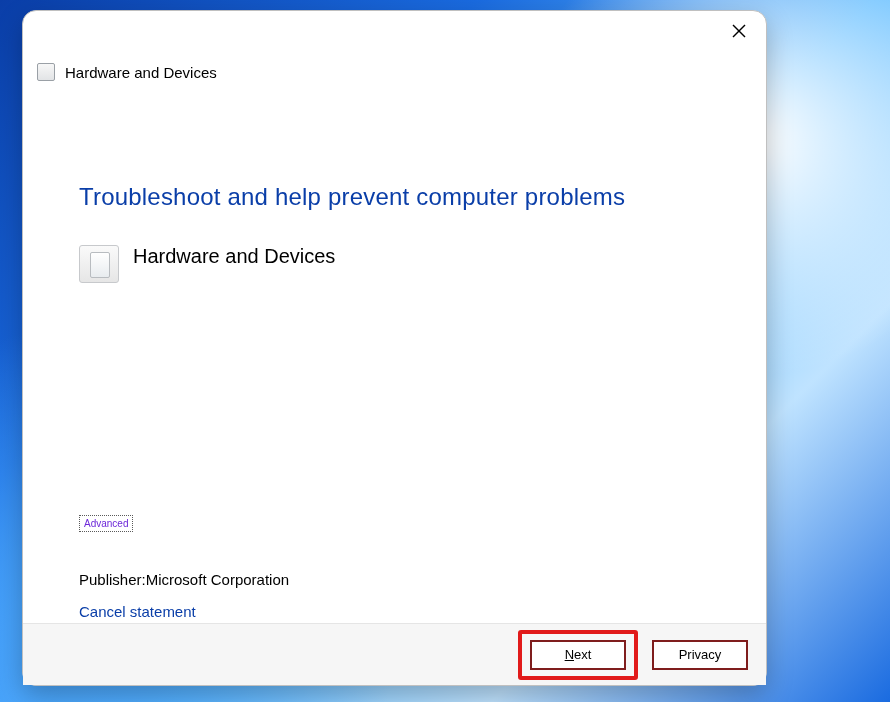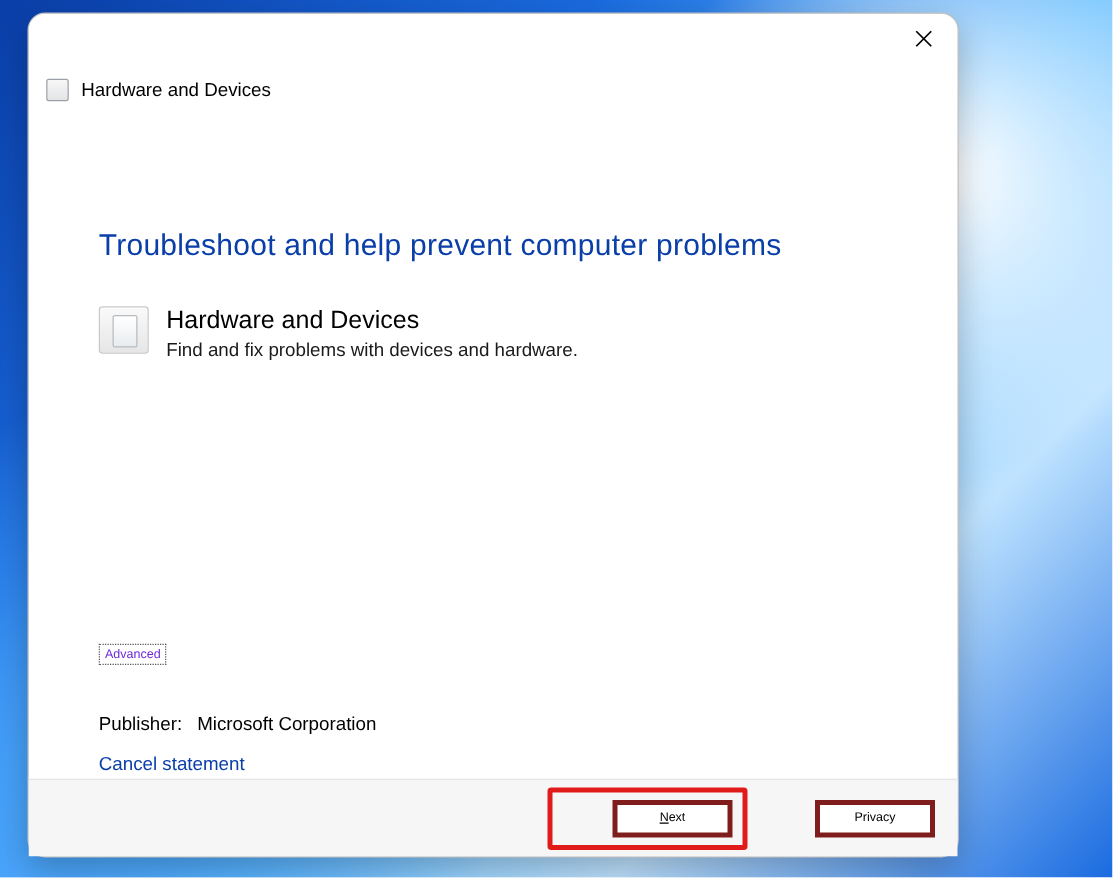--- a/index.html
+++ b/index.html
@@ -79,42 +79,41 @@
     .advanced {
       position: absolute; left: 56px; top: 452px;
       color: #6d28d9; font-size: 10px;
       border: 1px dotted #5a5a5a;
       padding: 2px 4px;
       cursor: pointer;
     }
     .publisher-row {
       position: absolute; left: 56px; top: 508px;
       font-size: 15px; color: #000;
-      display: flex; gap: 12px;
+      display: flex; gap: 0;
     }
     .privacy {
       position: absolute; left: 56px; top: 540px;
       color: #0a3ea8; font-size: 15px; cursor: pointer;
     }
     .footer {
       height: 62px;
       background: #f6f6f6;
       border-top: 1px solid #e5e5e5;
       display: flex; align-items: center; justify-content: flex-end;
       gap: 14px; padding-right: 18px;
     }
     .btn {
       min-width: 96px; height: 30px;
       background: #fff;
-      border: 4px solid #7f1d1d;
-      font-size: 10px;
+      border: 2px solid #7f1d1d;
+      font-size: 13px;
       display: inline-flex; align-items: center; justify-content: center;
       cursor: pointer;
       font-family: inherit;
-      margin-left: 40px;
     }
     .btn .ul { text-decoration: underline; }
     .next-wrap {
       border: 4px solid #e11a1a;
       padding: 6px 8px;
       border-radius: 3px;
       display: inline-flex;
     }
   </style>
 </head>
@@ -137,21 +136,20 @@
       <div class="header-title">Hardware and Devices</div>
     </div>
 
     <div class="content">
       <div class="main-heading">Troubleshoot and help prevent computer problems</div>
 
       <div class="item-row">
         <div class="item-icon"></div>
         <div>
           <div class="item-title">Hardware and Devices</div>
-          <div class="item-desc">Find and fix problems with devices and hardware.</div>
         </div>
       </div>
 
       <a class="advanced">Advanced</a>
 
       <div class="publisher-row">
         <span>Publisher:</span>
         <span>Microsoft Corporation</span>
       </div>
 

